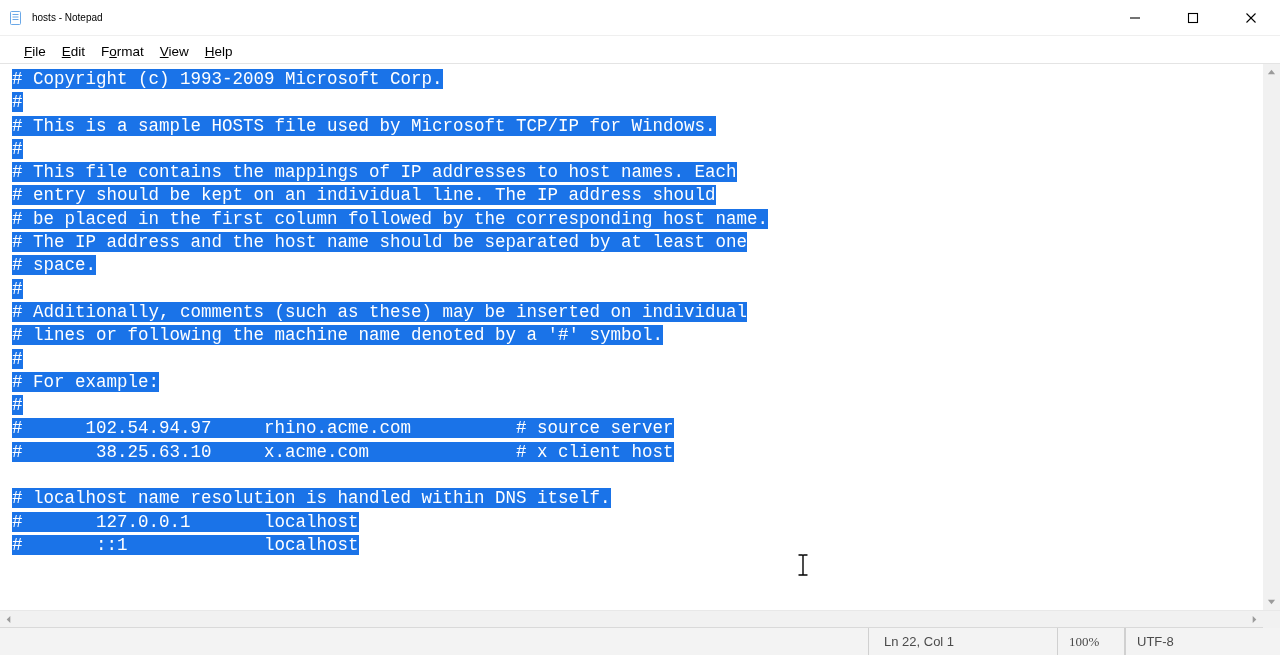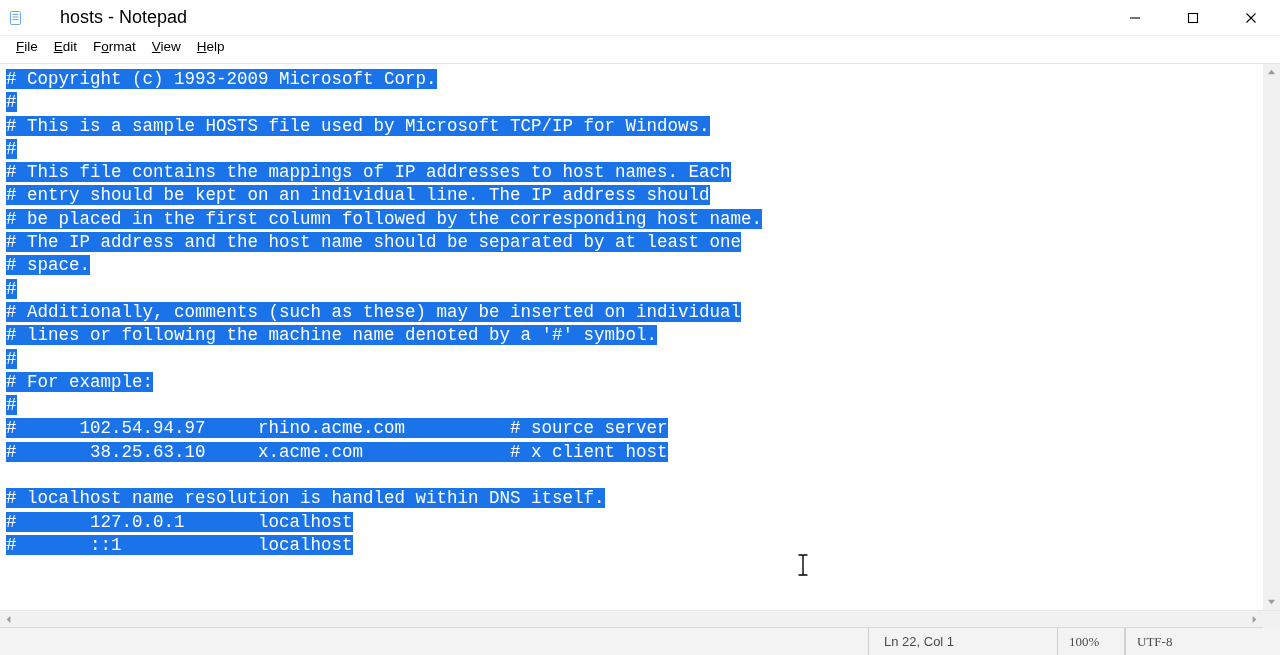--- a/index.html
+++ b/index.html
@@ -21,42 +21,41 @@
 
   
   .titlebar {
     height: var(--titlebar-h);
     border-bottom: 1px solid #efefef;
     display: flex;
     align-items: center;
     padding-left: 8px;
     position: relative;
     color: var(--text);
-    font-size: 18px;
-    gap: 28px;
+    font-size: 10px;
   }
   .titlebar .app-icon {
     width: 16px; height: 16px; margin-right: 8px;
   }
   .titlebar .window-controls {
     position: absolute; right: 0; top: 0; height: 100%;
     display: flex;
   }
   .win-btn {
     width: 58px; height: 100%;
     display: flex; align-items: center; justify-content: center;
   }
   .win-btn svg { width: 12px; height: 12px; stroke: var(--win-control); }
 
   
   .menubar {
     height: var(--menubar-h);
     display: flex;
-    align-items: flex-start;
-    padding: 0 8px;
+    align-items: flex-end;
+    padding: 0 16px;
     font-size: 13.5px;
     color: var(--text);
     border-bottom: 1px solid #e4e4e4;
   }
   .menu-item {
     padding: 3px 8px 4px;
   }
   .menu-item .underline { text-decoration: underline; }
 
   
@@ -67,20 +66,21 @@
   }
   .editor {
     position: absolute; inset: 0 17px 0 0; 
     padding: 4px 4px 4px 6px;
     font-family: var(--font-mono);
     font-size: 17.5px;
     line-height: 23.3px;
     white-space: pre;
     cursor: text;
     overflow: hidden;
+    margin-left: 6px;
   }
   .editor .sel {
     background: var(--selection-bg);
     color: var(--selection-fg);
   }
   .vscroll {
     position: absolute; right: 0; top: 0; bottom: 0; width: 17px;
     background: #f1f1f1;
     display: flex; flex-direction: column; justify-content: space-between;
   }
@@ -113,21 +113,21 @@
   .statusbar .cell {
     display: flex; align-items: center;
     padding: 0 10px;
     border-left: 1px solid transparent;
   }
   .statusbar .sep { width: 1px; background: #d0d0d0; }
   .statusbar .flex { flex: 1; }
   .statusbar .cell.caret { width: 188px; padding-left: 14px; }
   .statusbar .cell.zoom  { width: 66px; justify-content: flex-start; font-family: Liberation Serif, serif; }
   .statusbar .cell.eol   { width: 160px; }
-  .statusbar .cell.enc   { width: 154px; font-family: Liberation Serif, serif; }
+  .statusbar .cell.enc   { width: 154px; }
 
   
   .caret-cursor {
     position: absolute;
     left: 797px; top: 490px;
     width: 12px; height: 22px;
     pointer-events: none;
   }
   .caret-cursor svg { width: 12px; height: 22px; }
 

